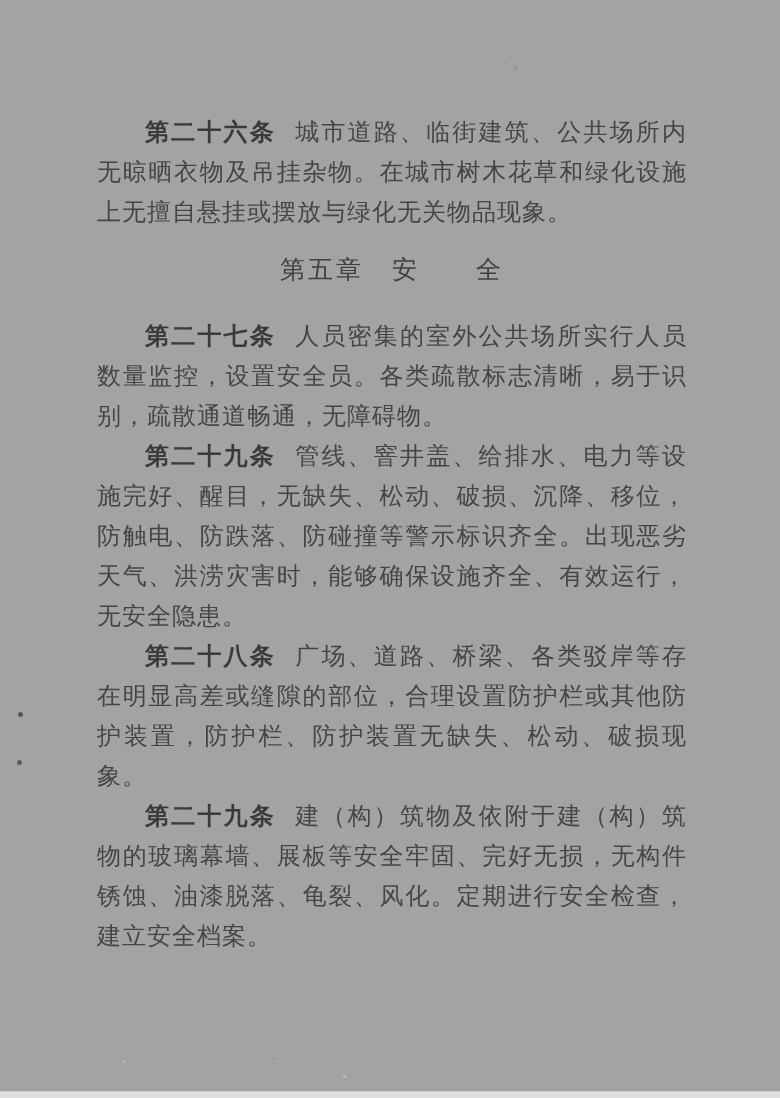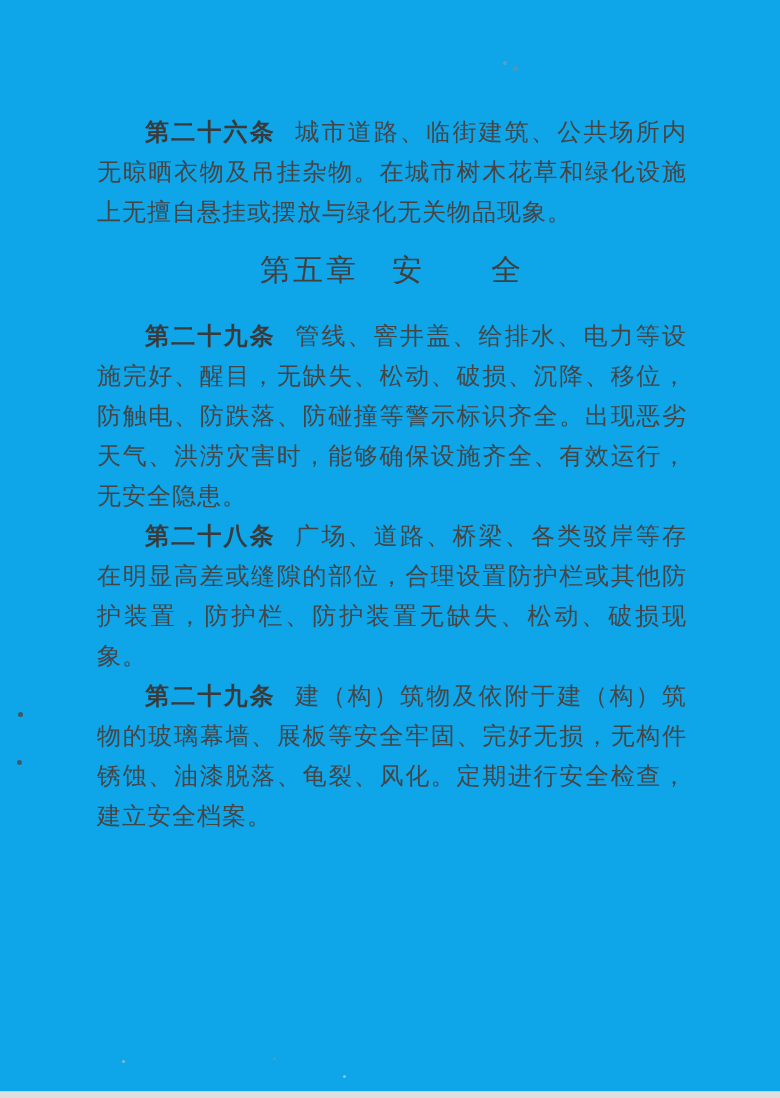--- a/index.html
+++ b/index.html
@@ -10,21 +10,21 @@
     width: 780px;
     height: 1098px;
     background: #ffffff;
     position: relative;
     overflow: hidden;
     font-family: "Liberation Serif", "DejaVu Serif", serif;
   }
   .scan-page {
     position: absolute;
     inset: 0;
-    background: #0ea5e9;
+    background: #a3a3a3;
   }
   .content {
     position: absolute;
     left: 97px;
     top: 112px;
     width: 590px;
     color: #454545;
     font-size: 24px;
     line-height: 40px;
     letter-spacing: 1px;
@@ -34,21 +34,21 @@
   .para {
     margin: 0;
     text-indent: 2em;
   }
   .art-num {
     font-weight: bold;
     color: #3a3a3a;
     padding-right: 0.8em;
   }
   .chapter {
-    font-size: 30px;
+    font-size: 25px;
     font-weight: normal;
     text-align: center;
     text-indent: 0;
     margin: 18px 0 26px 0;
     letter-spacing: 3px;
     color: #404040;
   }
   .speck {
     position: absolute;
     border-radius: 50%;
@@ -74,20 +74,21 @@
 <body>
 
 <div class="scan-page">
 
   <div class="content">
 
     <p class="para"><span class="art-num">第二十六条</span><span class="art-text">城市道路、临街建筑、公共场所内无晾晒衣物及吊挂杂物。在城市树木花草和绿化设施上无擅自悬挂或摆放与绿化无关物品现象。</span></p>
 
     <h2 class="chapter">第五章　安　　全</h2>
 
+    <p class="para"><span class="art-num">第二十七条</span><span class="art-text">人员密集的室外公共场所实行人员数量监控，设置安全员。各类疏散标志清晰，易于识别，疏散通道畅通，无障碍物。</span></p>
 
     <p class="para"><span class="art-num">第二十九条</span><span class="art-text">管线、窨井盖、给排水、电力等设施完好、醒目，无缺失、松动、破损、沉降、移位，防触电、防跌落、防碰撞等警示标识齐全。出现恶劣天气、洪涝灾害时，能够确保设施齐全、有效运行，无安全隐患。</span></p>
 
     <p class="para"><span class="art-num">第二十八条</span><span class="art-text">广场、道路、桥梁、各类驳岸等存在明显高差或缝隙的部位，合理设置防护栏或其他防护装置，防护栏、防护装置无缺失、松动、破损现象。</span></p>
 
 
     <p class="para"><span class="art-num">第二十九条</span><span class="art-text">建（构）筑物及依附于建（构）筑物的玻璃幕墙、展板等安全牢固、完好无损，无构件锈蚀、油漆脱落、龟裂、风化。定期进行安全检查，建立安全档案。</span></p>
 
   </div>
 

